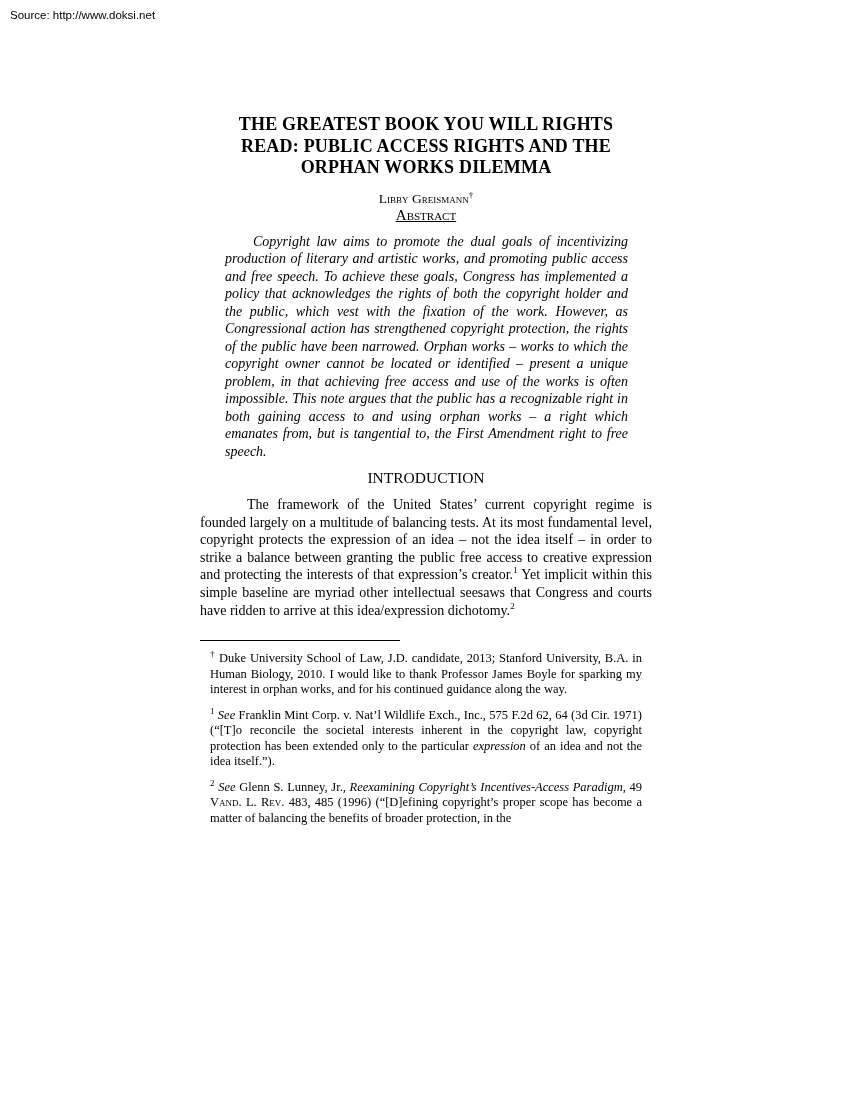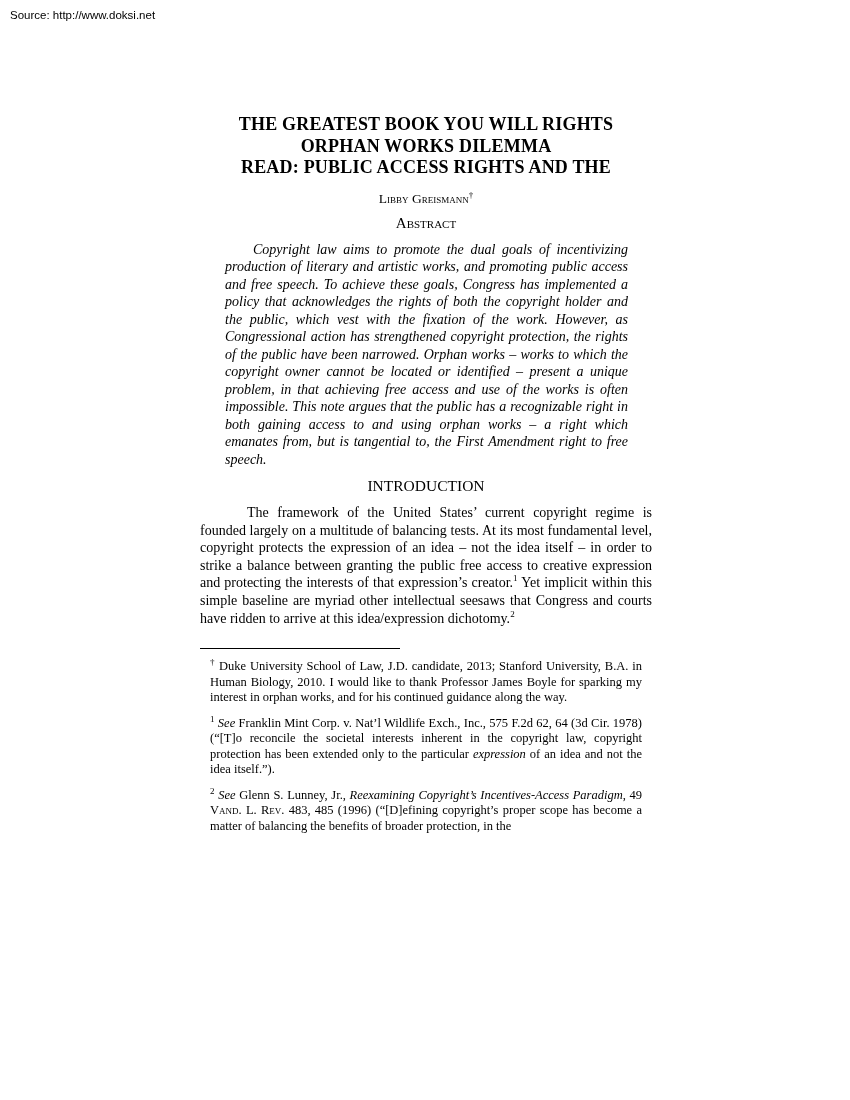--- a/index.html
+++ b/index.html
@@ -44,23 +44,24 @@
     text-align: center;
     font-size: 13.5px;
   }
   .sc { font-variant: small-caps; }
   .author sup {
     font-size: 9px;
     vertical-align: super;
     line-height: 0;
   }
   .abstract-heading {
-    margin-top: 8px;
+    margin-top: 0;
     text-align: center;
     font-size: 15px;
+    text-decoration: underline;
   }
   .abstract {
     margin: 9px 24px 0 25px;
     text-align: justify;
     font-style: italic;
     font-size: 14px;
     line-height: 17.5px;
     text-indent: 28px;
   }
   .intro-heading {
@@ -100,36 +101,36 @@
 <body>
 
 <div class="page">
 
   <div class="source-line">Source: http://www.doksi.net</div>
 
   <div class="content">
 
     <h1 class="title">
       <span>THE GREATEST BOOK YOU WILL RIGHTS</span>
+      <span>READ: PUBLIC ACCESS RIGHTS AND THE</span>
       <span>ORPHAN WORKS DILEMMA</span>
-      <span>READ: PUBLIC ACCESS RIGHTS AND THE</span>
     </h1>
 
     <div class="author"><span class="sc">Libby Greismann</span><sup>†</sup></div>
 
     <div class="abstract-heading sc">Abstract</div>
 
     <p class="abstract">Copyright law aims to promote the dual goals of incentivizing production of literary and artistic works, and promoting public access and free speech. To achieve these goals, Congress has implemented a policy that acknowledges the rights of both the copyright holder and the public, which vest with the fixation of the work. However, as Congressional action has strengthened copyright protection, the rights of the public have been narrowed. Orphan works – works to which the copyright owner cannot be located or identified – present a unique problem, in that achieving free access and use of the works is often impossible. This note argues that the public has a recognizable right in both gaining access to and using orphan works – a right which emanates from, but is tangential to, the First Amendment right to free speech.</p>
 
     <div class="intro-heading">INTRODUCTION</div>
 
     <p class="body-para"><span>The framework of the United States’ current copyright regime is founded largely on a multitude of balancing tests. At its most fundamental level, copyright protects the expression of an idea – not the idea itself – in order to strike a balance between granting the public free access to creative expression and protecting the interests of that expression’s creator.</span><sup>1</sup><span> Yet implicit within this simple baseline are myriad other intellectual seesaws that Congress and courts have ridden to arrive at this idea/expression dichotomy.</span><sup>2</sup></p>
 
     <div class="fn-rule"></div>
 
     <div class="footnotes">
       <p class="footnote"><sup>†</sup><span> Duke University School of Law, J.D. candidate, 2013; Stanford University, B.A. in Human Biology, 2010. I would like to thank Professor James Boyle for sparking my interest in orphan works, and for his continued guidance along the way.</span></p>
-      <p class="footnote"><sup>1</sup><span> </span><i>See</i><span> Franklin Mint Corp. v. Nat’l Wildlife Exch., Inc., 575 F.2d 62, 64 (3d Cir. 1978) (“[T]o reconcile the societal interests inherent in the copyright law, copyright protection has been extended only to the particular </span><i>expression</i><span> of an idea and not the idea itself.”).</span></p>
+      <p class="footnote"><sup>1</sup><span> </span><i>See</i><span> Franklin Mint Corp. v. Nat’l Wildlife Exch., Inc., 575 F.2d 62, 64 (3d Cir. 1971) (“[T]o reconcile the societal interests inherent in the copyright law, copyright protection has been extended only to the particular </span><i>expression</i><span> of an idea and not the idea itself.”).</span></p>
       <p class="footnote"><sup>2</sup><span> </span><i>See</i><span> Glenn S. Lunney, Jr., </span><i>Reexamining Copyright’s Incentives-Access Paradigm</i><span>, 49 </span><span class="sc">Vand. L. Rev.</span><span> 483, 485 (1996) (“[D]efining copyright’s proper scope has become a matter of balancing the benefits of broader protection, in the</span></p>
     </div>
 
   </div>
 </div>
 
 </body></html>

